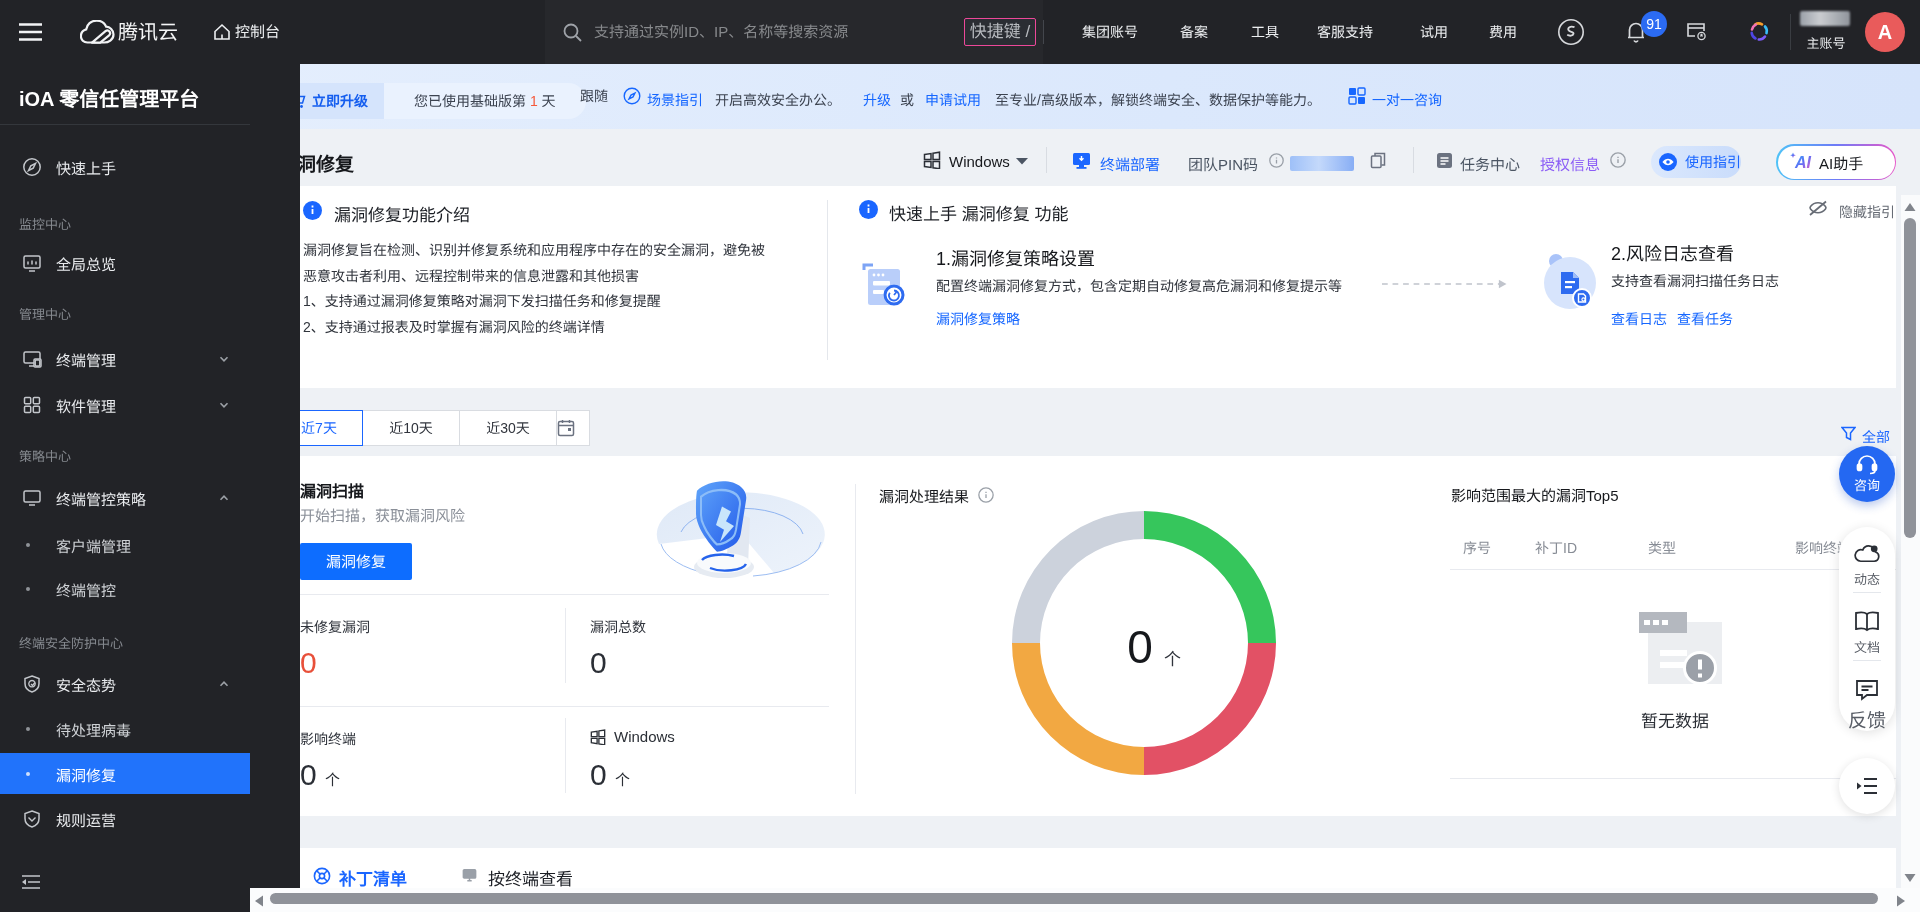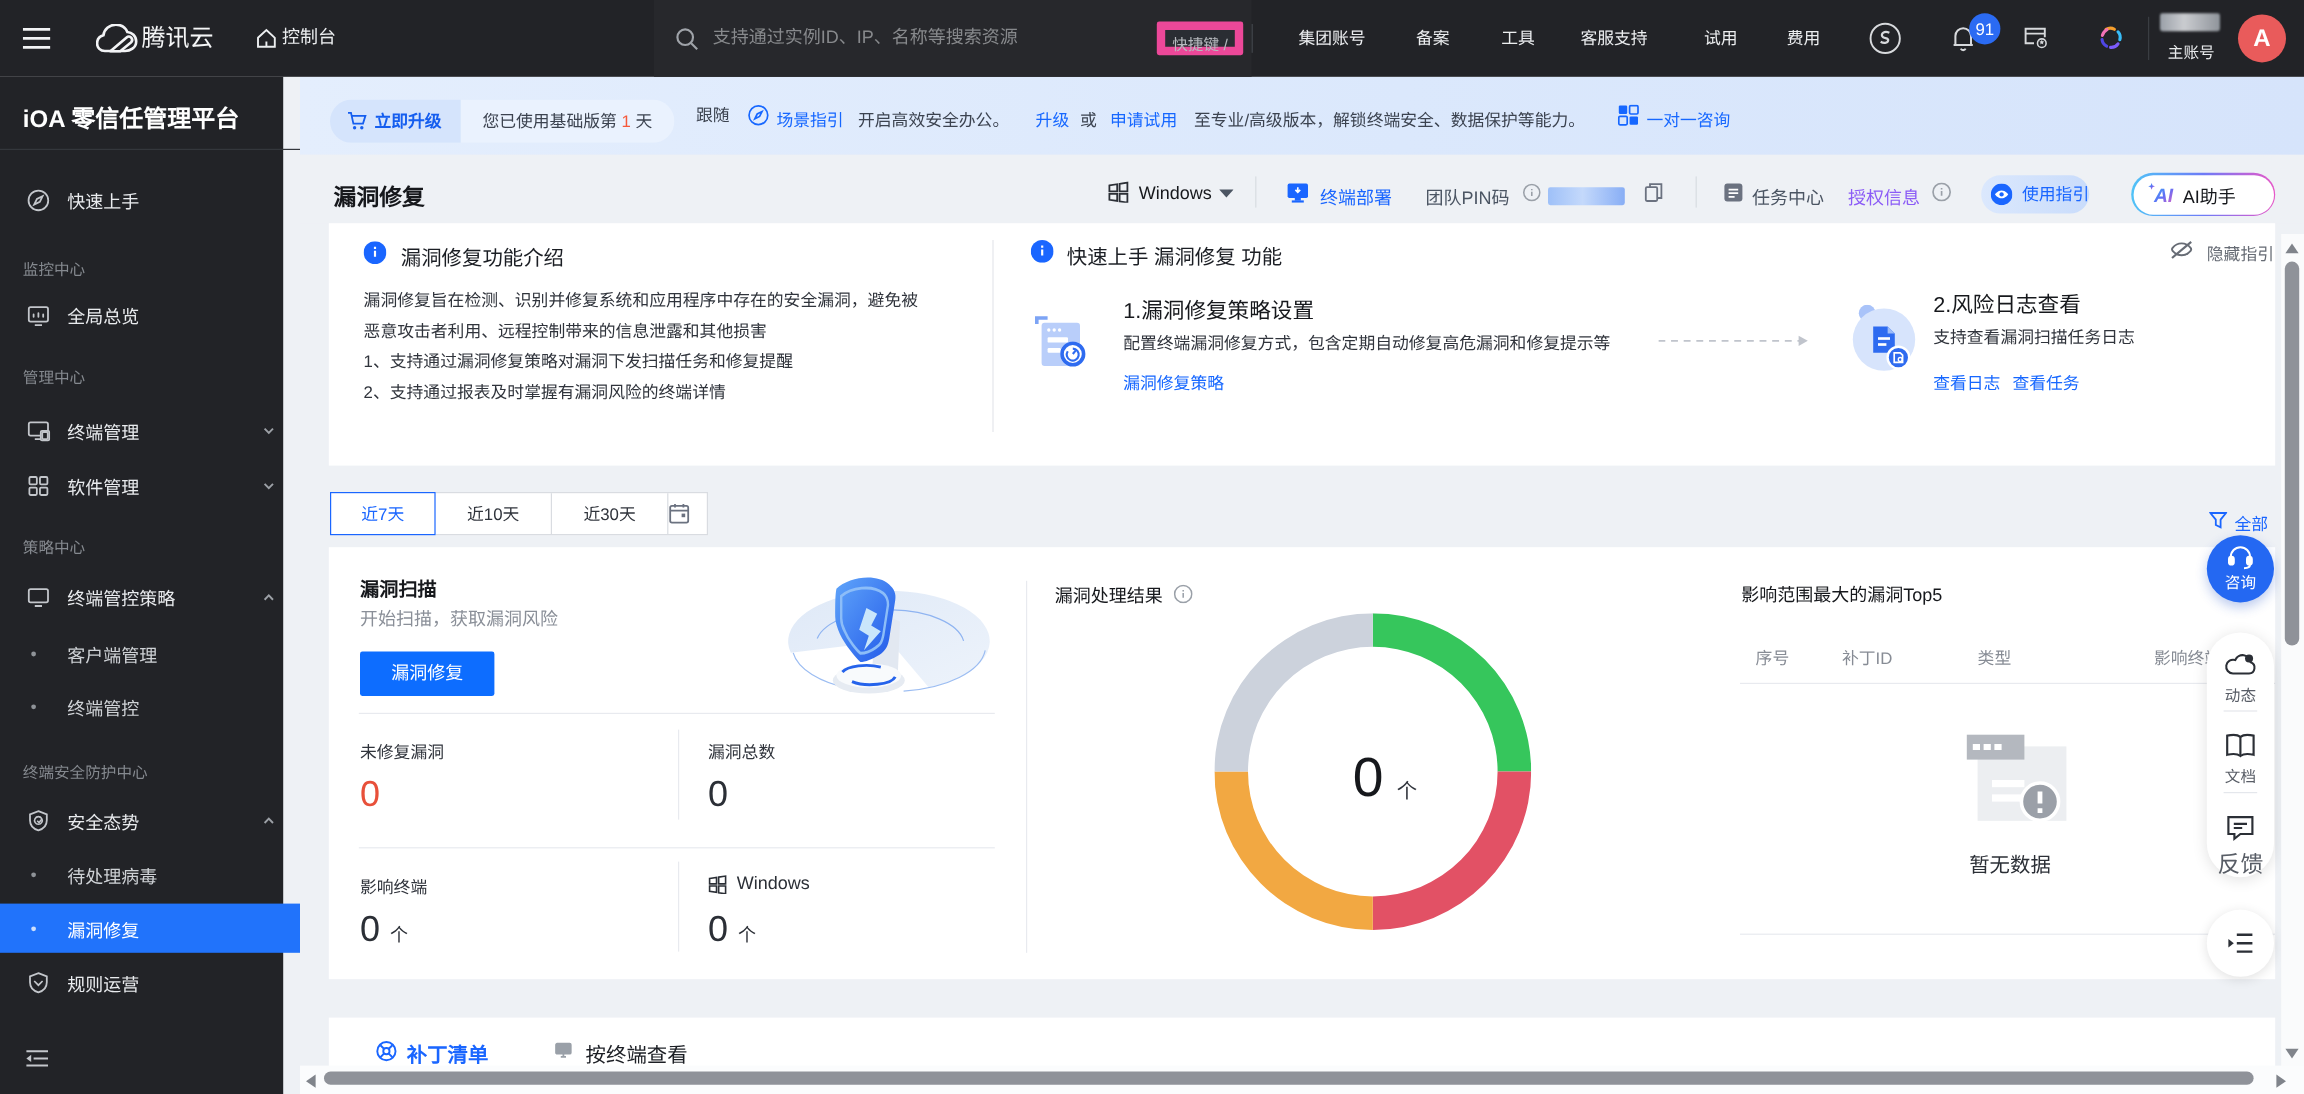--- a/index.html
+++ b/index.html
@@ -4,50 +4,50 @@
 <title>漏洞修复</title>
 <style>
 * { margin:0; padding:0; box-sizing:border-box; }
 html,body { width:1920px; height:912px; overflow:hidden; font-family:"Liberation Sans",sans-serif; }
 body { background:#eef1f5; position:relative; }
 .abs { position:absolute; }
 
 
 #topbar { position:absolute; left:0; top:0; width:1920px; height:64px; background:#222327; color:#f3f4f6; z-index:30; }
 #searchzone { position:absolute; left:545px; top:0; width:498px; height:64px; background:#27282c; }
-.hotkey { position:absolute; left:964px; top:18px; width:72px; height:28px; border:7px solid #ec4899; border-radius:2px; color:#b6b9be; font-size:13px; text-align:center; line-height:26px; background:#2a2d33; }
+.hotkey { position:absolute; left:964px; top:18px; width:72px; height:28px; border:1px solid #ec4899; border-radius:2px; color:#b6b9be; font-size:17px; text-align:center; line-height:26px; background:#2a2d33; }
 .tsep { position:absolute; top:20px; width:1px; height:24px; background:#43464c; }
 .tmenu { position:absolute; top:0; height:64px; line-height:64px; font-size:14px; color:#eceef0; }
 .badge91 { position:absolute; left:1641px; top:11px; min-width:26px; height:26px; background:#2b6bf3; border-radius:13px; color:#fff; font-size:14px; font-weight:normal; text-align:center; line-height:26px; padding:0 3px; }
 .avatar { position:absolute; left:1865px; top:12px; width:40px; height:40px; border-radius:50%; background:#e95b5b; color:#fff; font-size:20px; font-weight:bold; text-align:center; line-height:40px; }
 .redact1 { position:absolute; left:1800px; top:11px; width:50px; height:15px; background:linear-gradient(90deg,#9aa0a8,#caccd0 40%,#8f949b); border-radius:2px; filter:blur(1px); }
 .zhk { position:absolute; left:1798px; top:33px; width:56px; font-size:13px; color:#e8eaec; text-align:center; }
 
 
-#sidebar { position:absolute; left:0; top:64px; width:236px; height:848px; background:#222327; color:#e9ebee; z-index:25; }
+#sidebar { position:absolute; left:0; top:64px; width:300px; height:848px; background:#222327; color:#e9ebee; z-index:25; }
 #sidebar .brand { position:absolute; left:19px; top:19px; font-size:20px; font-weight:bold; color:#fff; }
 #sidebar .brandline { position:absolute; left:0; top:60px; width:250px; height:1px; background:#34373c; }
 .navitem { position:absolute; left:0; width:250px; height:40px; font-size:15px; color:#e9ebee; }
 .navitem .txt { position:absolute; left:56px; top:50%; transform:translateY(-50%); }
 .navitem .ic { position:absolute; left:22px; top:50%; transform:translateY(-50%); width:20px; height:20px; }
 .navitem .chev { position:absolute; right:20px; top:50%; transform:translateY(-50%); width:12px; height:12px; }
 .navsec { position:absolute; left:19px; font-size:13px; color:#85898f; }
 .navsub { position:absolute; left:0; width:250px; height:40px; font-size:15px; color:#cfd2d6; }
 .navsub .txt { position:absolute; left:56px; top:50%; transform:translateY(-50%); }
 .navsub .dot { position:absolute; left:26px; top:50%; width:4px; height:4px; margin-top:-2px; background:#8f9398; border-radius:50%; }
 .navsel { background:#2173fb; }
 .navsel .txt { color:#fff; }
 .navsel .dot { background:#cfe0fb; }
 
 
 #main { position:absolute; left:250px; top:64px; width:1670px; height:848px; background:#eef1f5; }
 #banner { position:absolute; left:0; top:0; width:1670px; height:65px; background:linear-gradient(90deg,#e4eefd 0%,#dbe8fc 55%,#d6e4fb 100%); font-size:14px; }
 .bpill { position:absolute; left:25px; top:19px; height:36px; border-radius:18px; overflow:hidden; display:flex; }
 .bpill .l { background:#d5e4fc; color:#155eef; font-weight:bold; padding:0 16px 0 14px; line-height:36px; }
-.bpill .r { background:#eaf2fe; color:#3c4350; padding:0 18px; line-height:36px; }
+.bpill .r { background:#eaf2fe; color:#3c4350; padding:0 30px; line-height:36px; }
 .bpill .r b { color:#f5593b; font-weight:normal; }
 .blink { color:#1667ff; text-decoration:none; }
 #pagehead { position:absolute; left:0; top:65px; width:1670px; height:57px; background:#eef1f5; }
 #pagehead h1 { position:absolute; left:28px; top:20px; font-size:19px; color:#16181c; }
 .ph-item { position:absolute; top:24px; font-size:14px; color:#4b5563; white-space:nowrap; }
 .guidebtn { position:absolute; left:1401px; top:17px; width:90px; height:32px; border-radius:16px; background:linear-gradient(90deg,#dbe8fd,#c9dcfb); color:#1a66ff; font-size:14px; line-height:32px; padding-left:34px; }
 .aiborder { position:absolute; left:1526px; top:15px; width:120px; height:36px; border-radius:18px; background:linear-gradient(90deg,#4fc3f7,#6d7bf7,#e757c8); }
 .aiborder .inner { position:absolute; left:1.5px; top:1.5px; width:117px; height:33px; border-radius:17px; background:#fff; }
 
 #content { position:absolute; left:0; top:122px; width:1670px; height:662px; }

